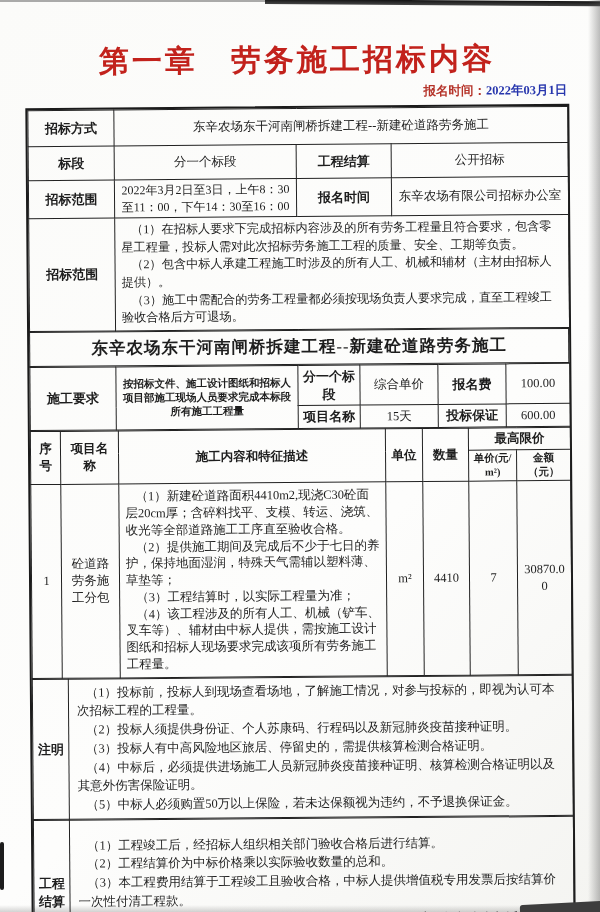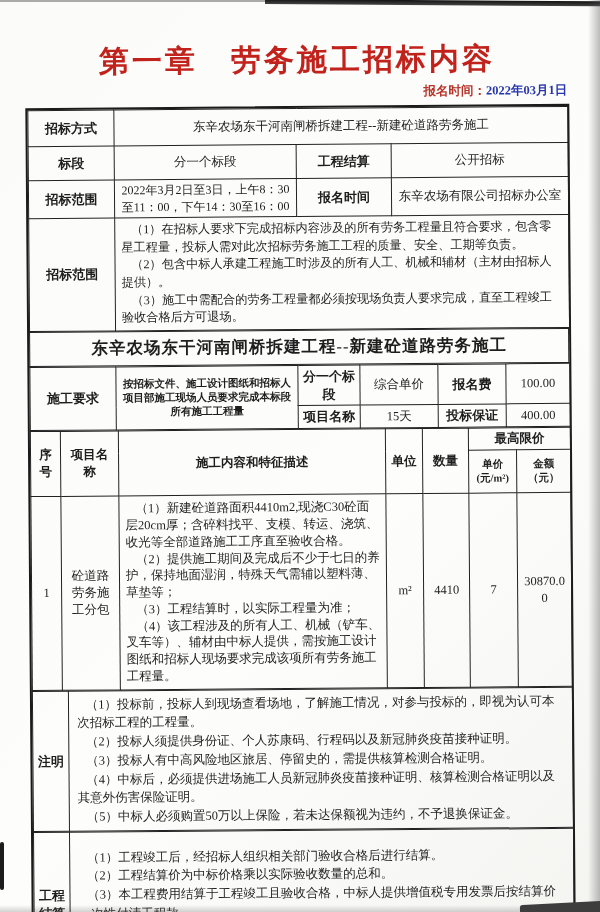--- a/index.html
+++ b/index.html
@@ -37,21 +37,21 @@
   td,th{border:1px solid #222;padding:2px 4px;vertical-align:middle;
     font-size:12.5px;line-height:1.35;word-break:break-all;}
   .lbl{font-weight:bold;text-align:center;font-size:13px;}
   .ctr{text-align:center;}
   .para-cell{vertical-align:middle;padding:3px 6px;}
   .para{ text-indent:.8em;font-size:12.2px;line-height:1.46;}
   .scope .para{font-size:12.2px;line-height:1.45;}
   .subtitle-row td{font-size:16.5px;font-weight:bold;text-align:center;letter-spacing:1px;}
   .req-desc{font-size:10.5px;font-weight:bold;text-align:center;line-height:1.35;padding:1px 3px;}
   .hdr{font-weight:bold;text-align:center;}
-  .hdr-small{font-size:10.5px;font-weight:bold;text-align:center;padding:7px;}
+  .hdr-small{font-size:10.5px;font-weight:bold;text-align:center;padding:1px;}
   .item-desc{vertical-align:middle;padding:4px 6px;}
   .item-desc .para{font-size:12.5px;line-height:1.34;text-indent:.8em;}
   .notes-cell{vertical-align:middle;padding:4px 8px;}
   .notes-cell .para{font-size:12.5px;line-height:1.5;text-indent:.7em;}
 </style>
 </head>
 <body>
 
 <div class="photo">
   <div class="sheet">
@@ -122,21 +122,21 @@
           <td class="req-desc" rowspan="2">按招标文件、施工设计图纸和招标人项目部施工现场人员要求完成本标段所有施工工程量</td>
           <td class="lbl">分一个标段</td>
           <td class="ctr">综合单价</td>
           <td class="lbl">报名费</td>
           <td class="ctr">100.00</td>
         </tr>
         <tr style="height:23px">
           <td class="lbl">项目名称</td>
           <td class="ctr">15天</td>
           <td class="lbl">投标保证</td>
-          <td class="ctr">400.00</td>
+          <td class="ctr">600.00</td>
         </tr>
       </tbody>
         </table>
 
       <table>
         <colgroup>
             <col style="width:30px">
             <col style="width:58px">
             <col style="width:267px">
             <col style="width:37px">

